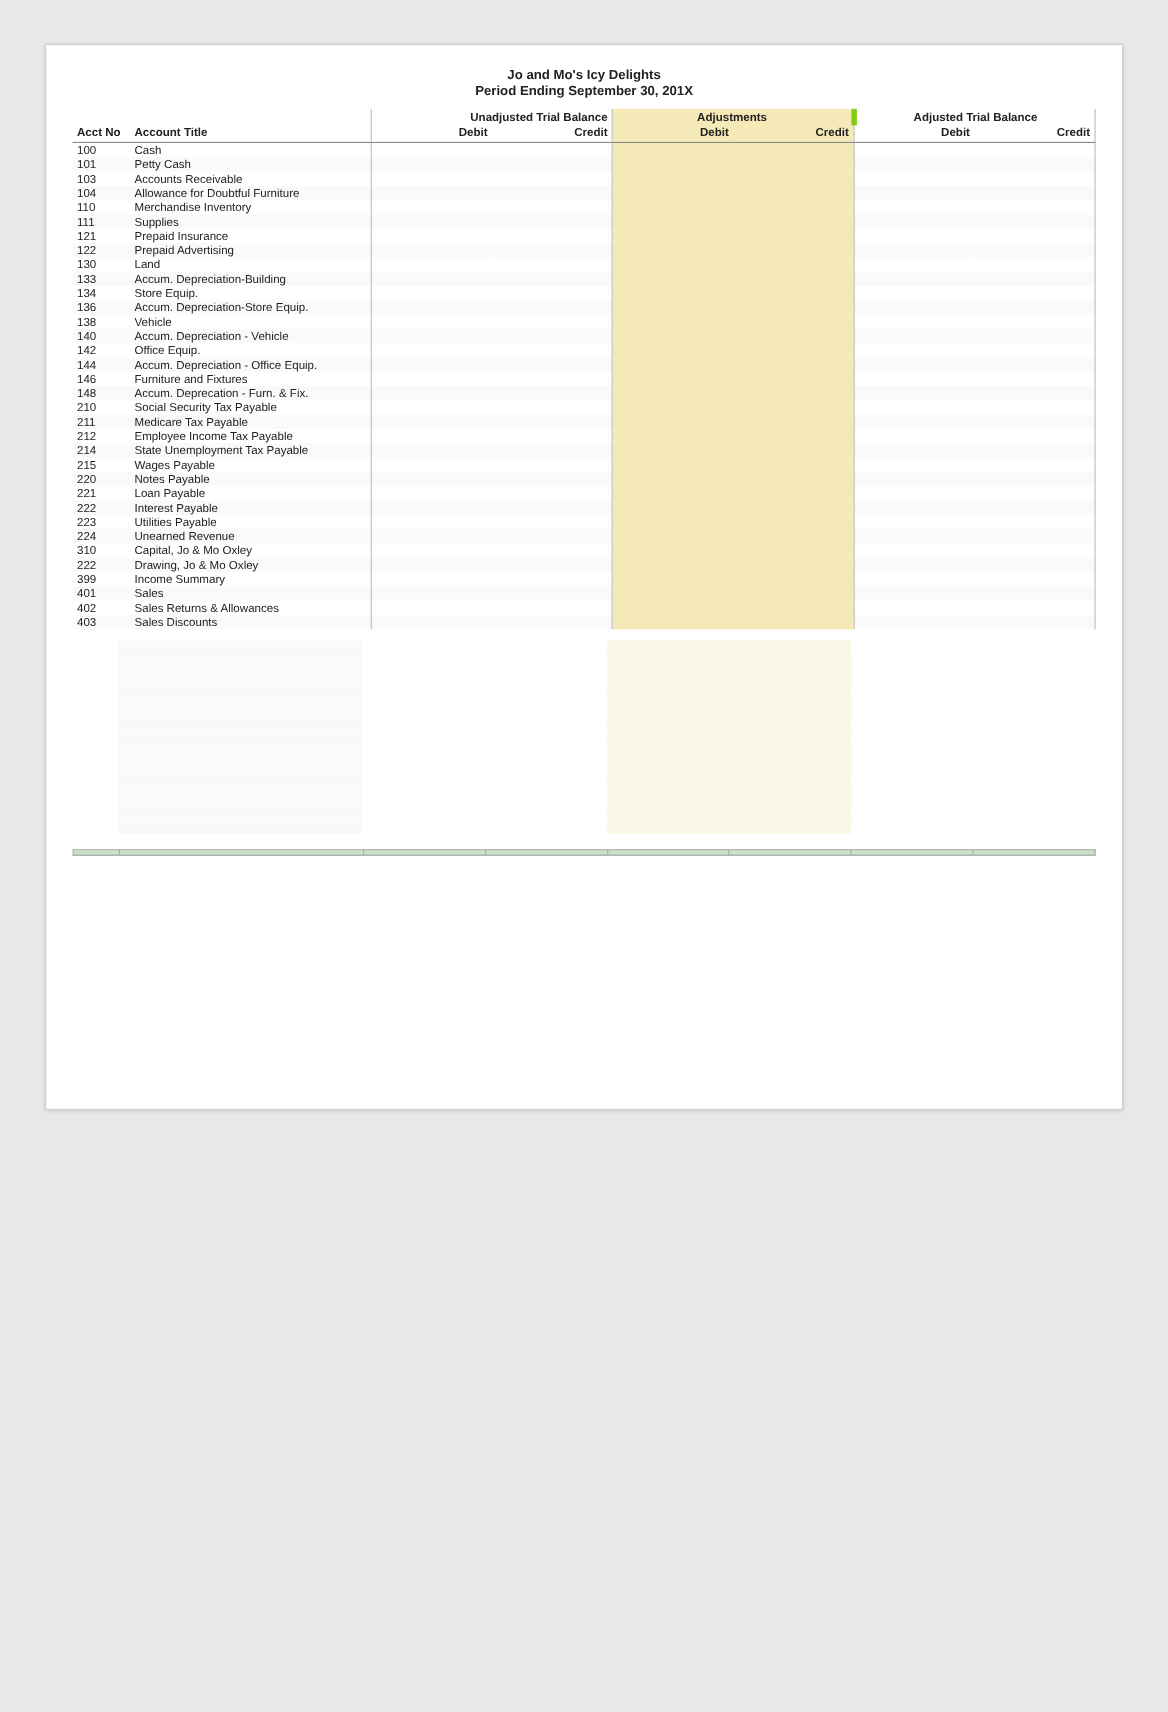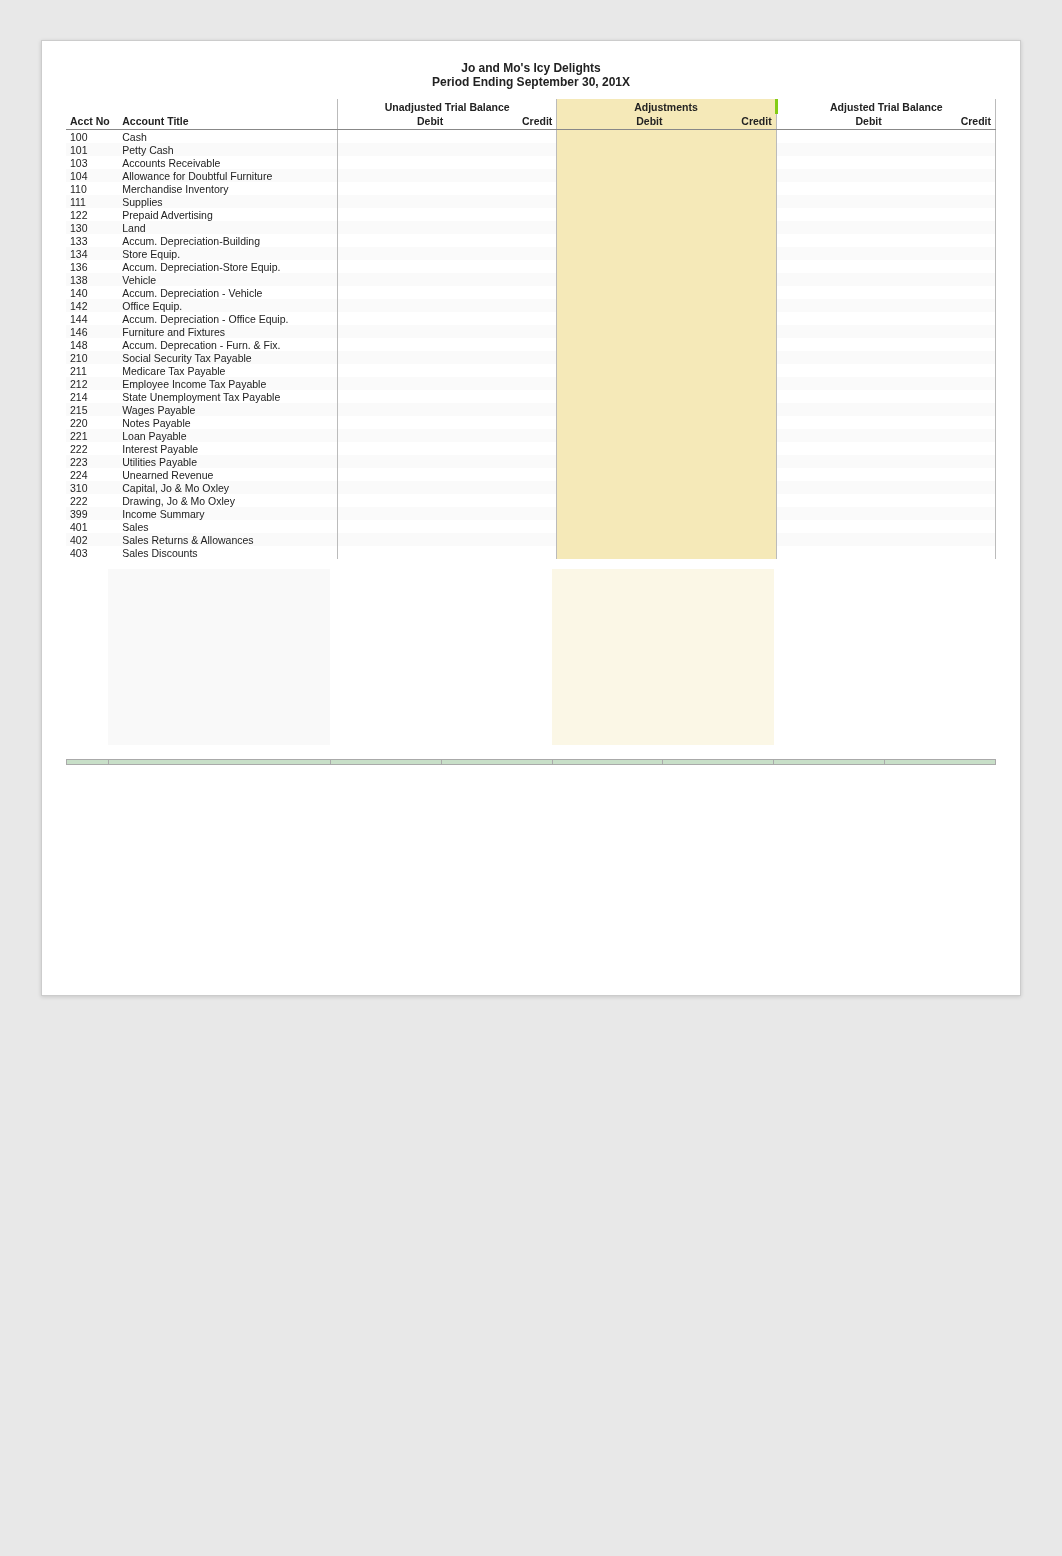--- a/index.html
+++ b/index.html
@@ -90,23 +90,23 @@
       <col class="col-unadj-credit">
       <col class="col-adj-debit">
       <col class="col-adj-credit">
       <col class="col-adjbal-debit">
       <col class="col-adjbal-credit">
     </colgroup>
     <thead>
       <tr class="section-header">
         <th class="col-acct"></th>
         <th class="col-title"></th>
-        <th colspan="2" style="text-align:center; border-left:1px solid #bbb; border-right:1px solid #bbb;">Unadjusted Trial Balance</th>
+        <th colspan="2" style="text-align:right; border-left:1px solid #bbb; border-right:1px solid #bbb;">Unadjusted Trial Balance</th>
         <th colspan="2" class="adj-section-header" style="text-align:center; border-left:1px solid #bbb; border-right:1px solid #bbb;">Adjustments</th>
-        <th colspan="2" style="border-left:3px solid #84cc16; border-right:1px solid #bbb;">Adjusted Trial Balance</th>
+        <th colspan="2" style="border-left:5px solid #84cc16; border-right:1px solid #bbb;">Adjusted Trial Balance</th>
       </tr>
       <tr class="header-row">
         <th class="col-acct">Acct No</th>
         <th class="col-title">Account Title</th>
         <th class="col-unadj-debit">Debit</th>
         <th class="col-unadj-credit">Credit</th>
         <th class="col-adj-debit">Debit</th>
         <th class="col-adj-credit">Credit</th>
         <th class="col-adjbal-debit">Debit</th>
         <th class="col-adjbal-credit">Credit</th>
@@ -159,20 +159,30 @@
       <td class="col-unadj-debit"></td>
       <td class="col-unadj-credit"></td>
       <td class="col-adj-debit adj"></td>
       <td class="col-adj-credit adj"></td>
       <td class="col-adjbal-debit"></td>
       <td class="col-adjbal-credit"></td>
     </tr>
         <tr class="data-row">
       <td class="col-acct">111</td>
       <td class="col-title">Supplies</td>
+      <td class="col-unadj-debit"></td>
+      <td class="col-unadj-credit"></td>
+      <td class="col-adj-debit adj"></td>
+      <td class="col-adj-credit adj"></td>
+      <td class="col-adjbal-debit"></td>
+      <td class="col-adjbal-credit"></td>
+    </tr>
+        <tr class="data-row">
+      <td class="col-acct">121</td>
+      <td class="col-title">Prepaid Insurance</td>
       <td class="col-unadj-debit"></td>
       <td class="col-unadj-credit"></td>
       <td class="col-adj-debit adj"></td>
       <td class="col-adj-credit adj"></td>
       <td class="col-adjbal-debit"></td>
       <td class="col-adjbal-credit"></td>
     </tr>
         <tr class="data-row">
       <td class="col-acct">122</td>
       <td class="col-title">Prepaid Advertising</td>

